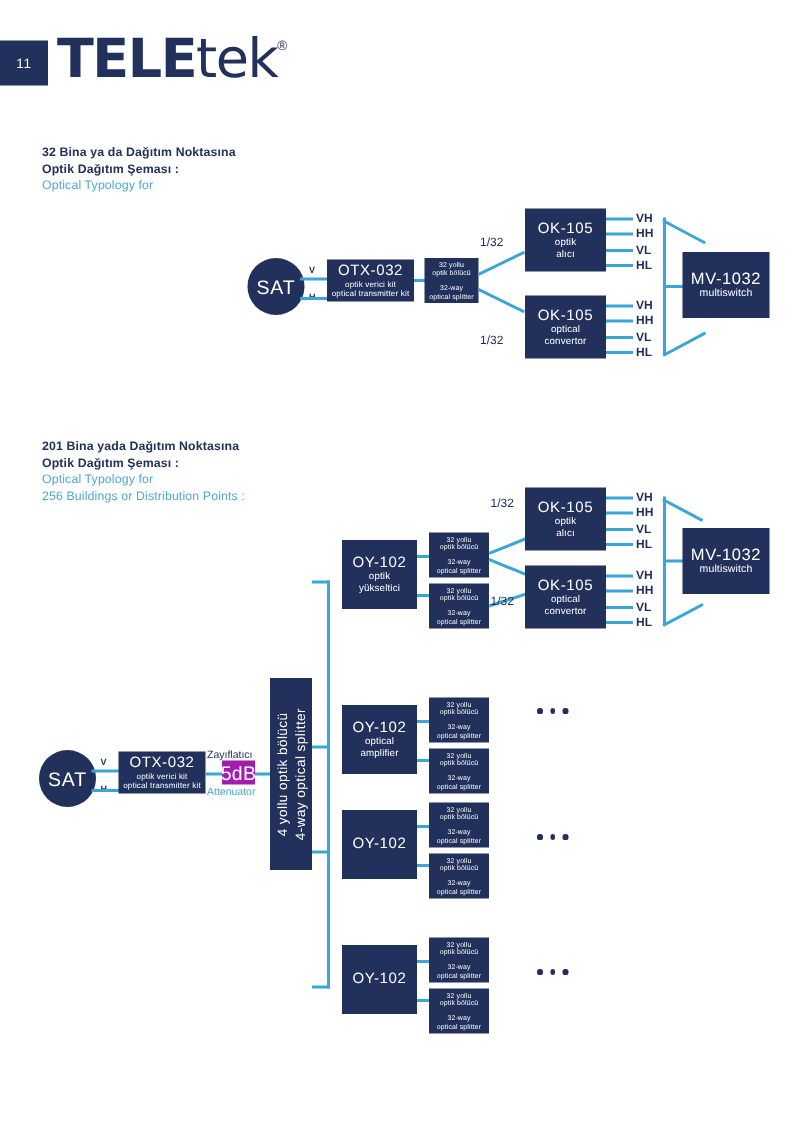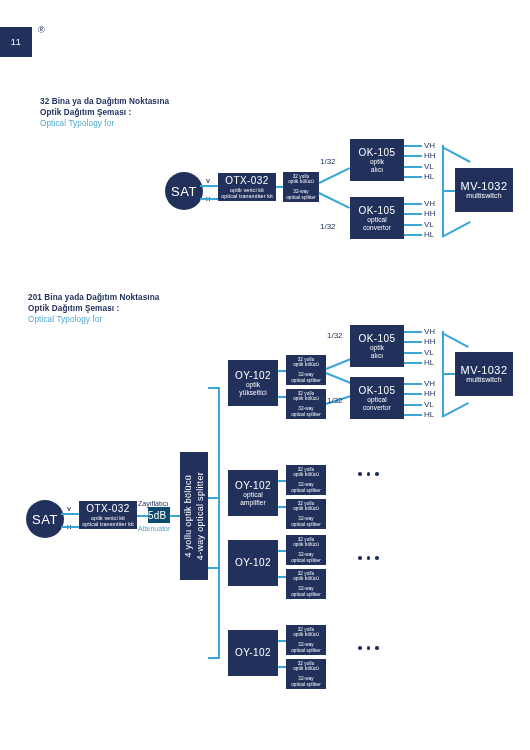--- a/index.html
+++ b/index.html
@@ -68,21 +68,21 @@
   .splitbox .s1{font-size:4.6px;line-height:5.6px;letter-spacing:.1px;}
   .splitbox .s2{font-size:4.6px;line-height:5.6px;letter-spacing:.1px;margin-top:4px;}
 
   .sat{
     border-radius:50%;background:#22315c;color:#fff;
     display:flex;align-items:center;justify-content:center;
     font-size:13px;letter-spacing:.5px;
   }
 
   .vh-lab{font-size:6px;color:#22315c;font-weight:bold;line-height:7px;}
-  .pol-lab{font-size:8px;color:#22315c;font-weight:normal;line-height:9px;}
+  .pol-lab{font-size:8px;color:#22315c;font-weight:bold;line-height:9px;}
   .ratio-lab{font-size:8px;color:#22315c;line-height:9px;}
   .small-note{font-size:7px;color:#22315c;line-height:9px;}
   .small-note.cy{color:#4fa9cf;}
 
   .line-h{background:#3aa6d8;height:1.6px;}
   .line-v{background:#3aa6d8;width:1.6px;}
   .line-d{background:#3aa6d8;height:1.6px;transform-origin:0 50%;}
 
   .dots{display:flex;gap:5px;align-items:center;}
   .dots span{width:3.5px;height:3.5px;border-radius:50%;background:#22315c;display:block;}
@@ -90,35 +90,37 @@
   .vert-box{
     background:#22315c;color:#fff;
     display:flex;flex-direction:row;align-items:center;justify-content:center;
     gap:2px;
   }
   .vert-box span{
     writing-mode:vertical-rl;transform:rotate(180deg);
     font-size:9px;letter-spacing:.3px;white-space:nowrap;
   }
   .attn{
-    background:#0c4a6e;color:#fff;font-size:10px;
-    display:flex;align-items:center;justify-content:flex-start;letter-spacing:.2px;
+    background:#a21caf;color:#fff;font-size:13px;
+    display:flex;align-items:center;justify-content:center;letter-spacing:.2px;
   }
 </style>
 </head>
 <body>
 
 <div class="abs" id="page-badge">
   <span>11</span>
 </div>
 <div class="abs" id="logo">
+  <span class="logo-bold">TELE</span>
+  <span class="logo-light">tek</span>
   <span class="logo-reg">®</span>
 </div>
 
-<div class="abs sec-head" style="left:28px;top:96px;margin-left:12px;">
+<div class="abs sec-head" style="left:28px;top:96px;">
   <div class="tr">32 Bina ya da Dağıtım Noktasına</div>
   <div class="tr">Optik Dağıtım Şeması :</div>
   <div class="en">Optical Typology for</div>
 </div>
 
 <div class="abs sat" style="left:165px;top:172px;width:38px;height:38px;">
   <span>SAT</span>
 </div>
 <div class="abs vh-lab" style="left:206px;top:178px;">V</div>
 <div class="abs vh-lab" style="left:206px;top:196px;">H</div>
@@ -185,20 +187,21 @@
 
 <div class="abs box big" style="left:455px;top:168px;width:58px;height:44px;">
   <div class="t1">MV-1032</div>
   <div class="t2">multiswitch</div>
 </div>
 
 <div class="abs sec-head" style="left:28px;top:292px;">
   <div class="tr">201 Bina yada Dağıtım Noktasına</div>
   <div class="tr">Optik Dağıtım Şeması :</div>
   <div class="en">Optical Typology for</div>
+  <div class="en">256 Buildings or Distribution Points :</div>
 </div>
 
 <div class="abs sat" style="left:26px;top:500px;width:38px;height:38px;">
   <span>SAT</span>
 </div>
 <div class="abs vh-lab" style="left:67px;top:506px;">V</div>
 <div class="abs vh-lab" style="left:67px;top:524px;">H</div>
 <div class="abs line-h" style="left:61px;top:513px;width:20px;"></div>
 <div class="abs line-h" style="left:61px;top:526px;width:20px;"></div>
 

